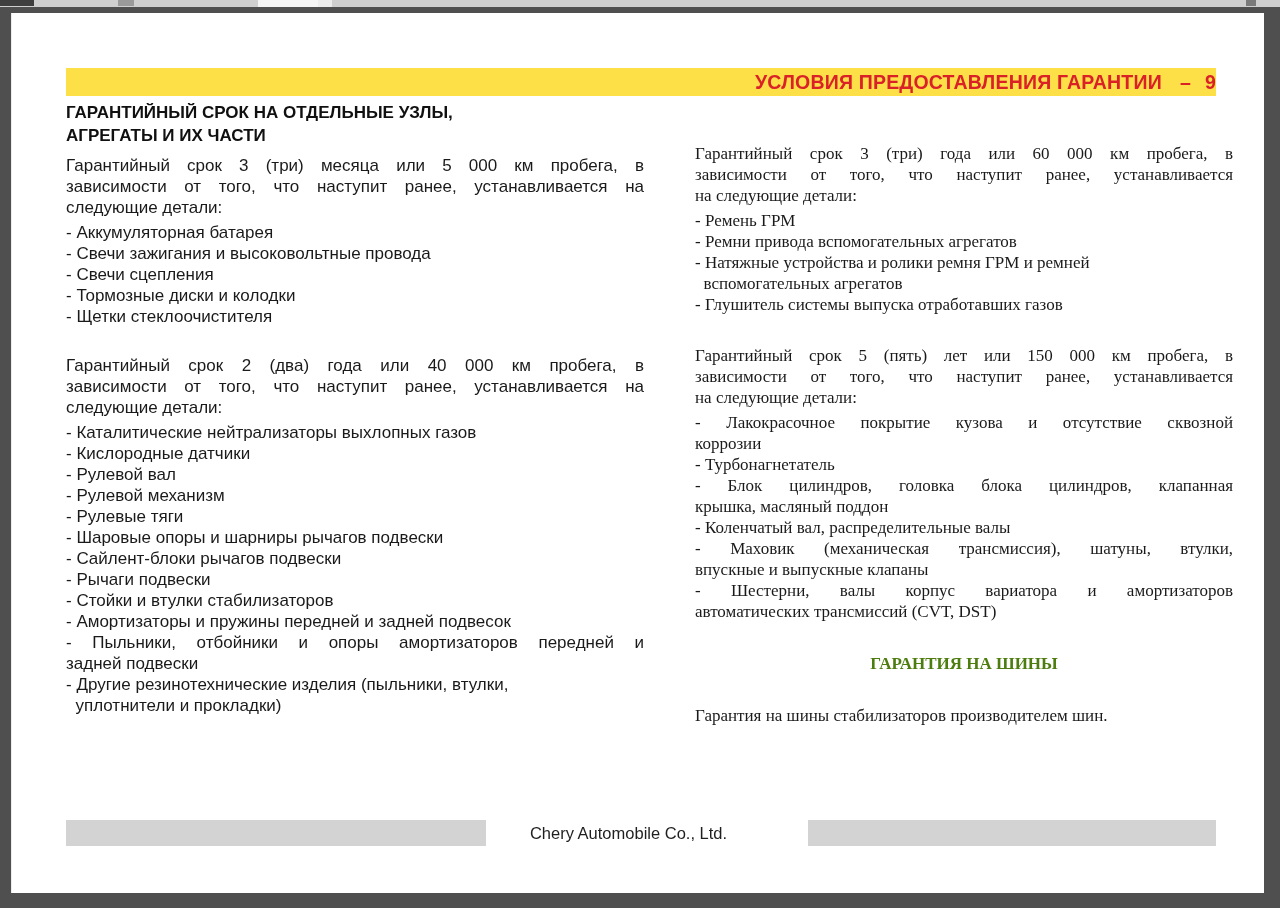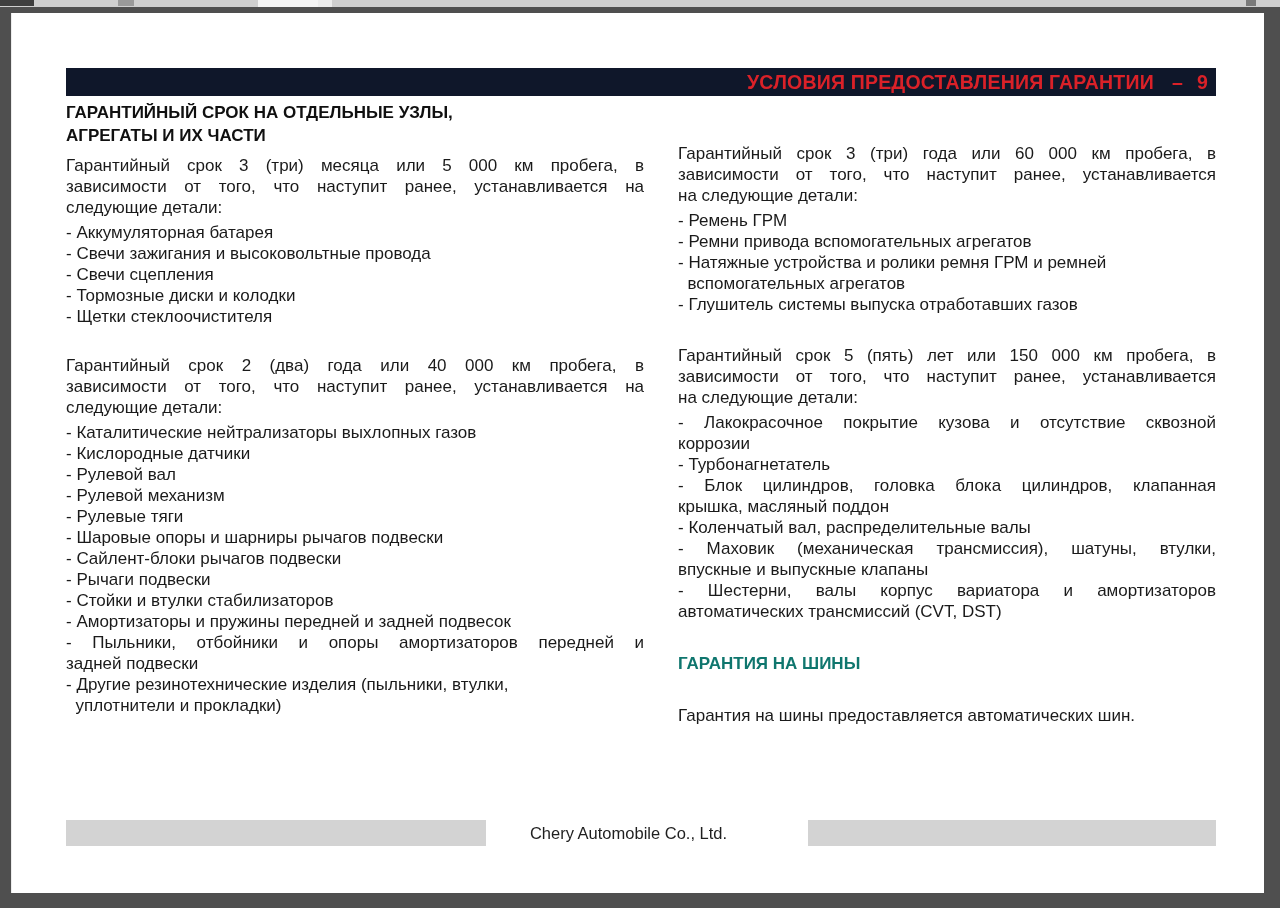--- a/index.html
+++ b/index.html
@@ -24,41 +24,42 @@
   .page {
     position:absolute; left:11px; top:13px;
     width:1252px; height:880px;
     background:#ffffff;
     border-left:1px solid #ececec;
   }
 
   .header-bar {
     position:absolute; left:54px; top:55px;
     width:1150px; height:28px;
-    background:#0f172a;
+    background:#fde047;
     display:flex; align-items:center; justify-content:flex-end;
-    padding-right:8px; box-sizing:border-box;
+    box-sizing:border-box;
   }
   .header-bar .hdr-text {
     color:#da2128; font-weight:bold; font-size:19.5px; letter-spacing:0.2px;
     white-space:nowrap;
   }
   .hdr-dash { margin:0 14px 0 18px; }
 
   .col { position:absolute; font-size:17px; line-height:21px; }
   .col-left  { left:54px;  top:88px;  width:578px; }
-  .col-right { left:666px; top:130px; width:538px; }
+  .col-right { left:683px; top:130px; width:538px;font-family:Liberation Serif, serif; }
 
   .section-title {
     font-weight:bold; font-size:17px; line-height:23px; color:#101010;
     margin:0 0 8px 0;
   }
   .sub-title {
-    font-weight:bold; font-size:17px; line-height:23px; color:#0f766e;
+    font-weight:bold; font-size:17px; line-height:23px; color:#4d7c0f;
     margin:30px 0 16px 0;
+    text-align:center;
   }
 
   .text-block { margin:0 0 4px 0; }
   .gap-top-left  { margin-top:28px; }
   .gap-top-right { margin-top:30px; }
 
   
   .list-item {
     text-align:justify; text-align-last:left;
     white-space:pre-wrap;
@@ -157,20 +158,20 @@
         <div class="list-item"><div class="line">- Лакокрасочное покрытие кузова и отсутствие сквозной</div><div class="line">коррозии</div></div>
         <div class="list-item">- Турбонагнетатель</div>
         <div class="list-item"><div class="line">- Блок цилиндров, головка блока цилиндров, клапанная</div><div class="line">крышка, масляный поддон</div></div>
         <div class="list-item">- Коленчатый вал, распределительные валы</div>
         <div class="list-item"><div class="line">- Маховик (механическая трансмиссия), шатуны, втулки,</div><div class="line">впускные и выпускные клапаны</div></div>
         <div class="list-item"><div class="line">- Шестерни, валы корпус вариатора и амортизаторов</div><div class="line">автоматических трансмиссий (CVT, DST)</div></div>
       </div>
 
     <div class="sub-title">ГАРАНТИЯ НА ШИНЫ</div>
 
-    <div class="tires-para">Гарантия на шины предоставляется автоматических шин.</div>
+    <div class="tires-para">Гарантия на шины стабилизаторов производителем шин.</div>
   </div>
 
   <div class="footer-bar footer-bar-left"></div>
   <div class="footer-text">Chery Automobile Co., Ltd.</div>
   <div class="footer-bar footer-bar-right"></div>
 
 </div>
 
 </body></html>

